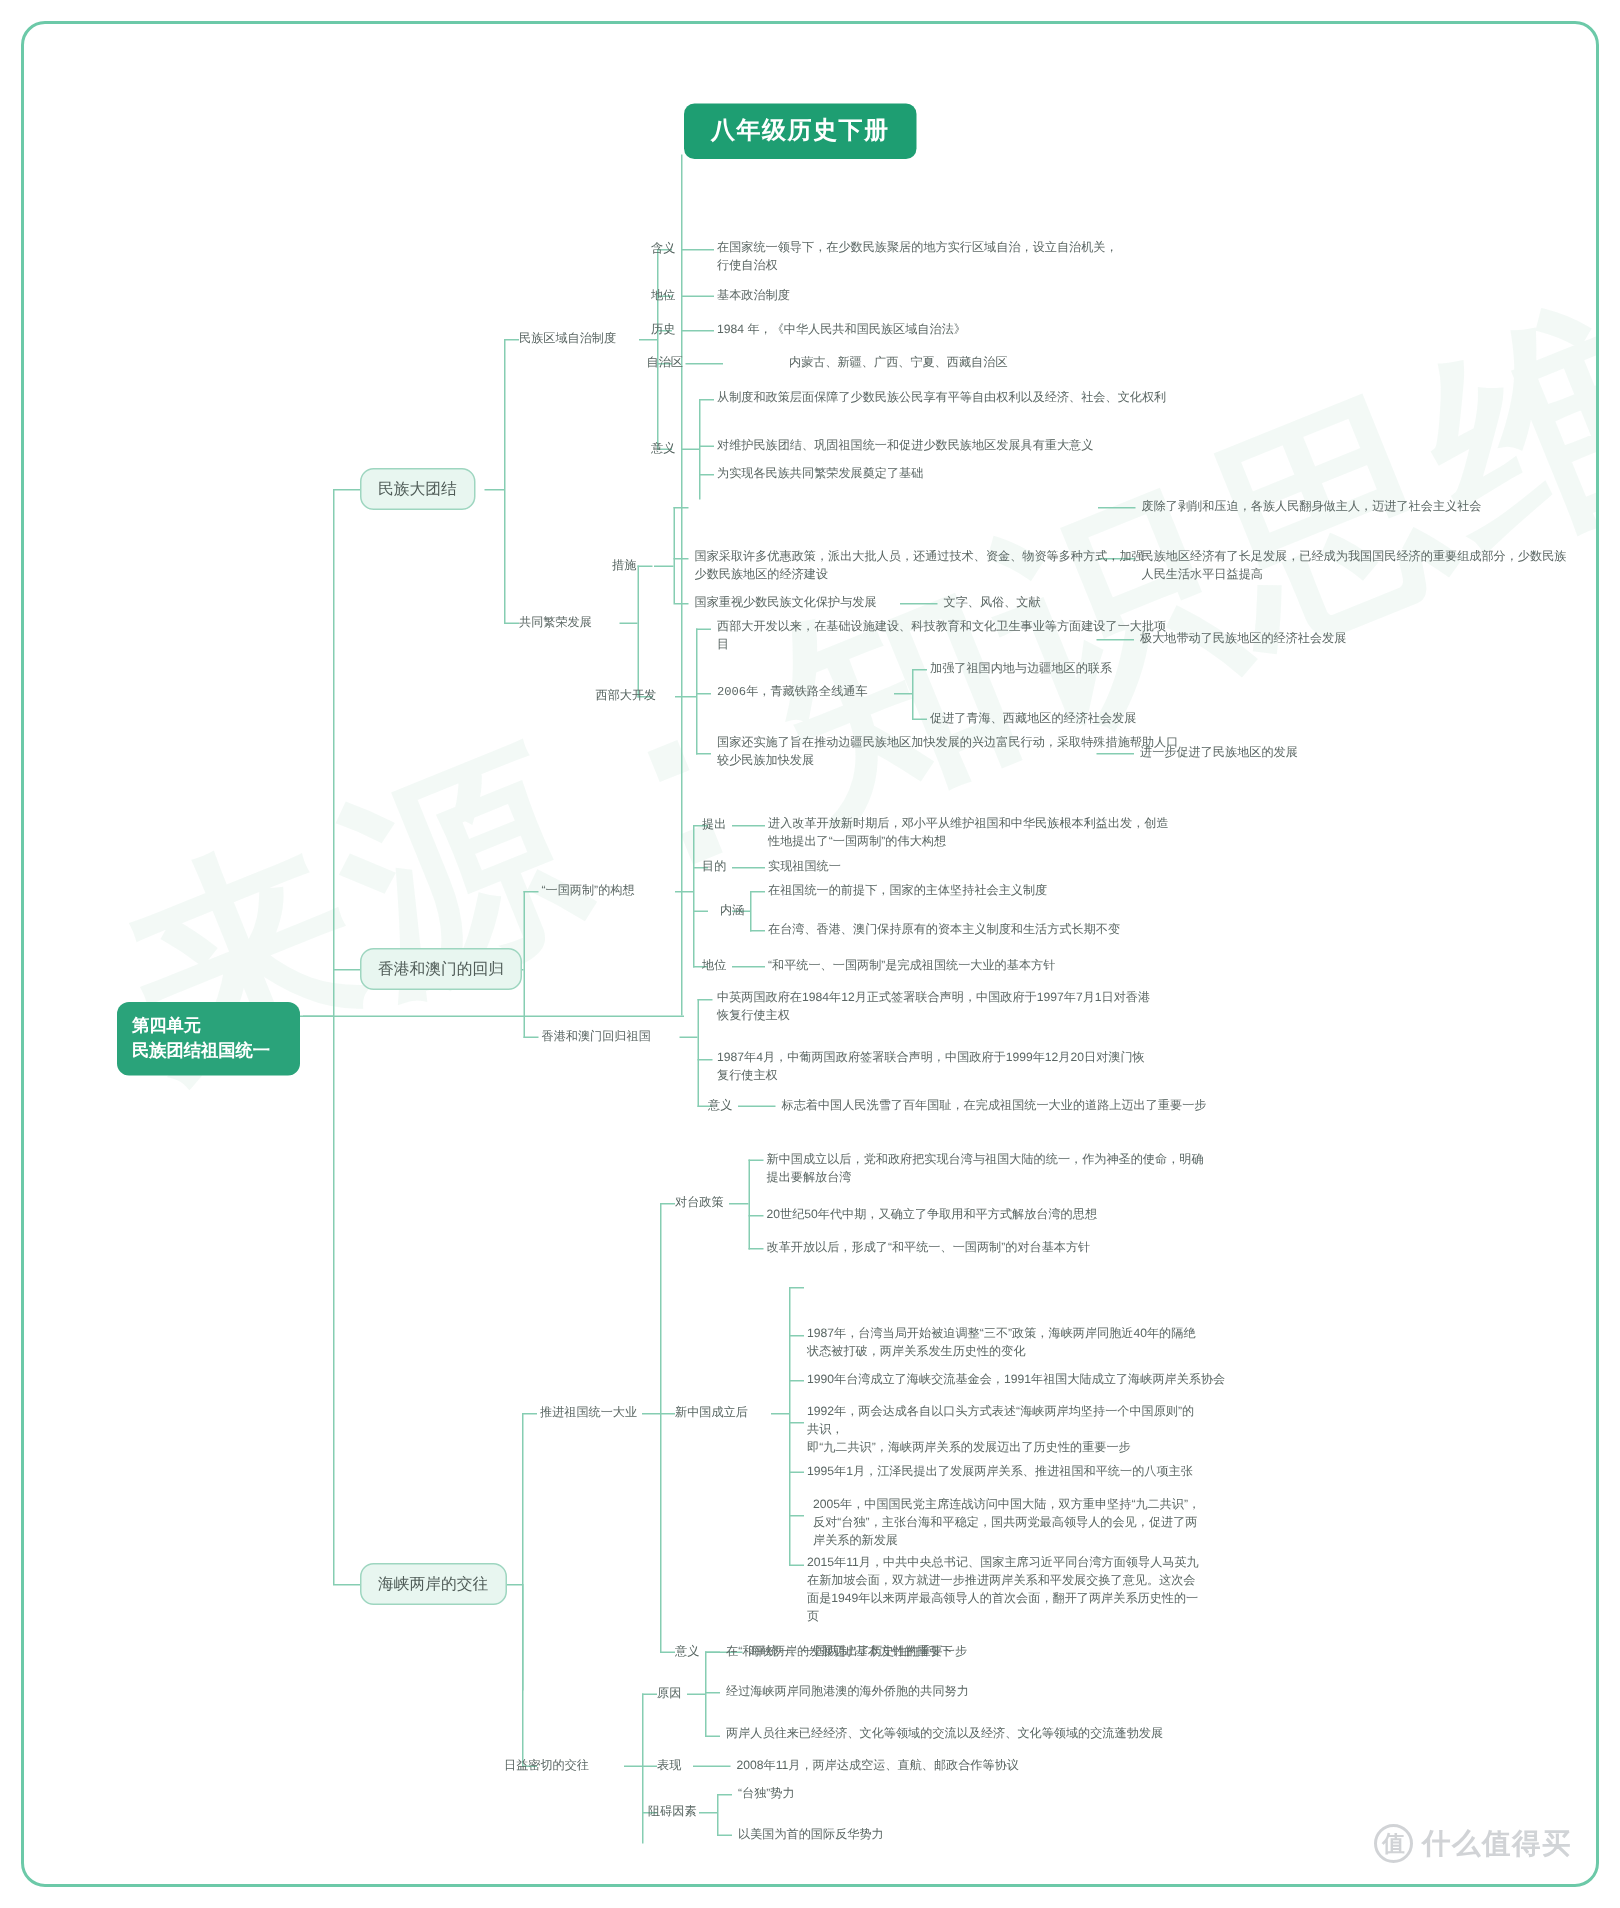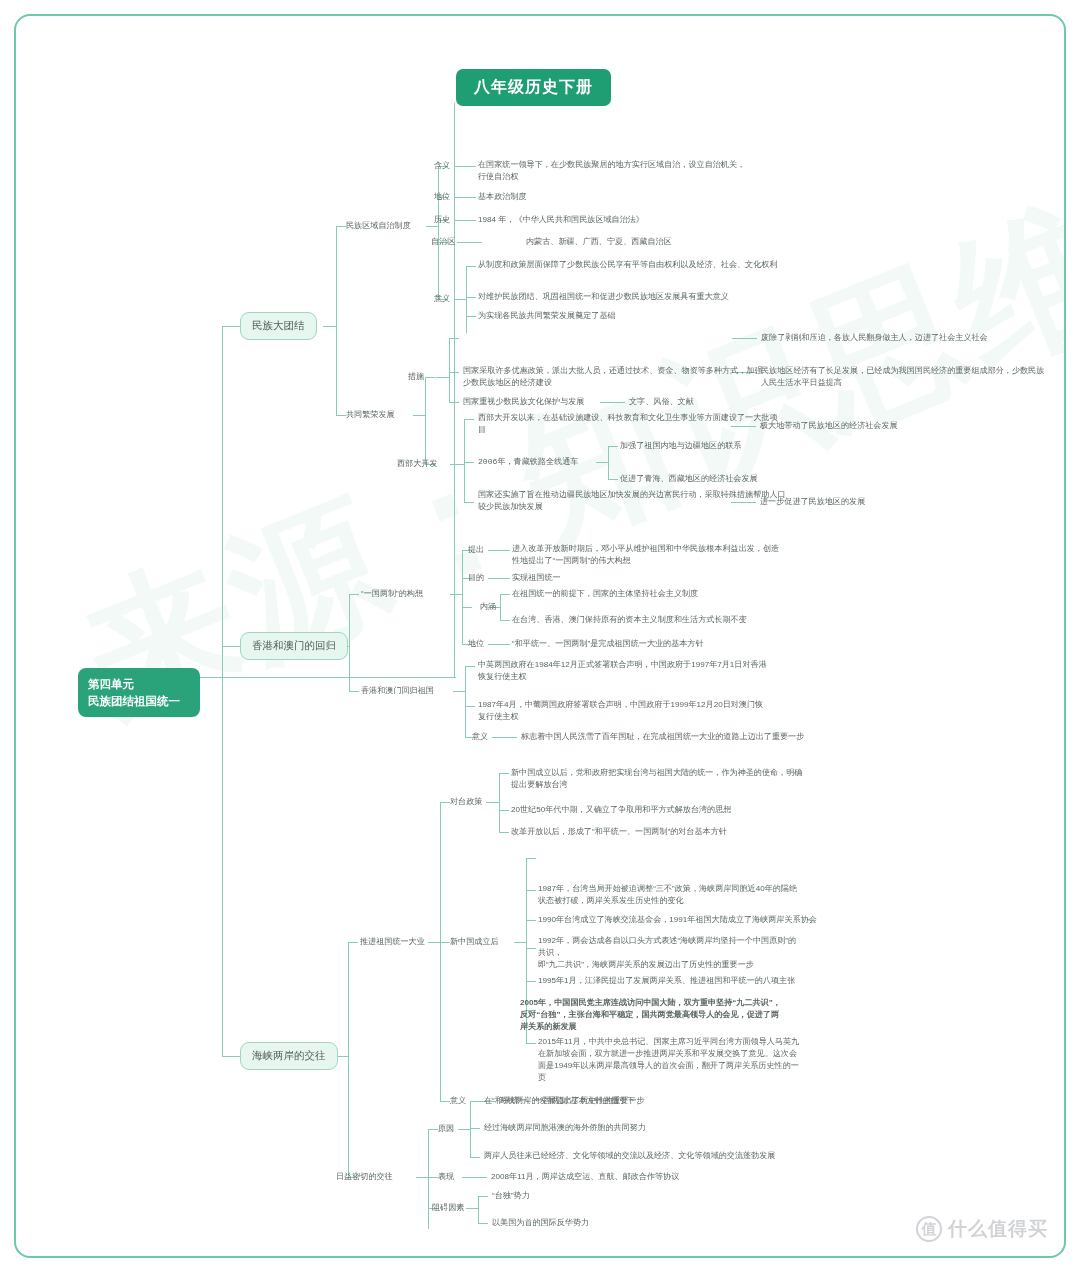--- a/index.html
+++ b/index.html
@@ -296,21 +296,21 @@
   <div class="ln lnh" style="left:510px; top:932px; width:10px;"></div>
   <div class="ln lnh" style="left:510px; top:965px; width:10px;"></div>
   <div class="ln lnh" style="left:510px; top:994px; width:10px;"></div>
   <div class="ln lnh" style="left:510px; top:1027px; width:10px;"></div>
 
   <div class="node wrap" style="left:522px; top:867px; width:262px;">1987年，台湾当局开始被迫调整“三不”政策，海峡两岸同胞近40年的隔绝状态被打破，两岸关系发生历史性的变化</div>
   <div class="node" style="left:522px; top:898px;">1990年台湾成立了海峡交流基金会，1991年祖国大陆成立了海峡两岸关系协会</div>
   <div class="node wrap" style="left:522px; top:919px; width:262px; white-space:pre-line;">1992年，两会达成各自以口头方式表述“海峡两岸均坚持一个中国原则”的共识，
 即“九二共识”，海峡两岸关系的发展迈出了历史性的重要一步</div>
   <div class="node" style="left:522px; top:959px;">1995年1月，江泽民提出了发展两岸关系、推进祖国和平统一的八项主张</div>
-  <div class="node wrap" style="left:504px; top:981px; width:262px;font-weight:bold;">2005年，中国国民党主席连战访问中国大陆，双方重申坚持“九二共识”，反对“台独”，主张台海和平稳定，国共两党最高领导人的会见，促进了两岸关系的新发展</div>
+  <div class="node wrap" style="left:526px; top:981px; width:262px;">2005年，中国国民党主席连战访问中国大陆，双方重申坚持“九二共识”，反对“台独”，主张台海和平稳定，国共两党最高领导人的会见，促进了两岸关系的新发展</div>
   <div class="node wrap" style="left:522px; top:1020px; width:262px;">2015年11月，中共中央总书记、国家主席习近平同台湾方面领导人马英九在新加坡会面，双方就进一步推进两岸关系和平发展交换了意见。这次会面是1949年以来两岸最高领导人的首次会面，翻开了两岸关系历史性的一页</div>
 
   <div class="ln lnh" style="left:454px; top:1085px; width:25px;"></div>
   <div class="node" style="left:483px; top:1079px;">海峡两岸的发展迈出了历史性的重要一步</div>
 
   <div class="ln lnh" style="left:400px; top:1161px; width:12px;"></div>
   <div class="ln lnv" style="left:412px; top:1113px; height:100px;"></div>
   <div class="ln lnh" style="left:412px; top:1113px; width:10px;"></div>
   <div class="ln lnh" style="left:412px; top:1161px; width:10px;"></div>
   <div class="ln lnh" style="left:412px; top:1192px; width:10px;"></div>

